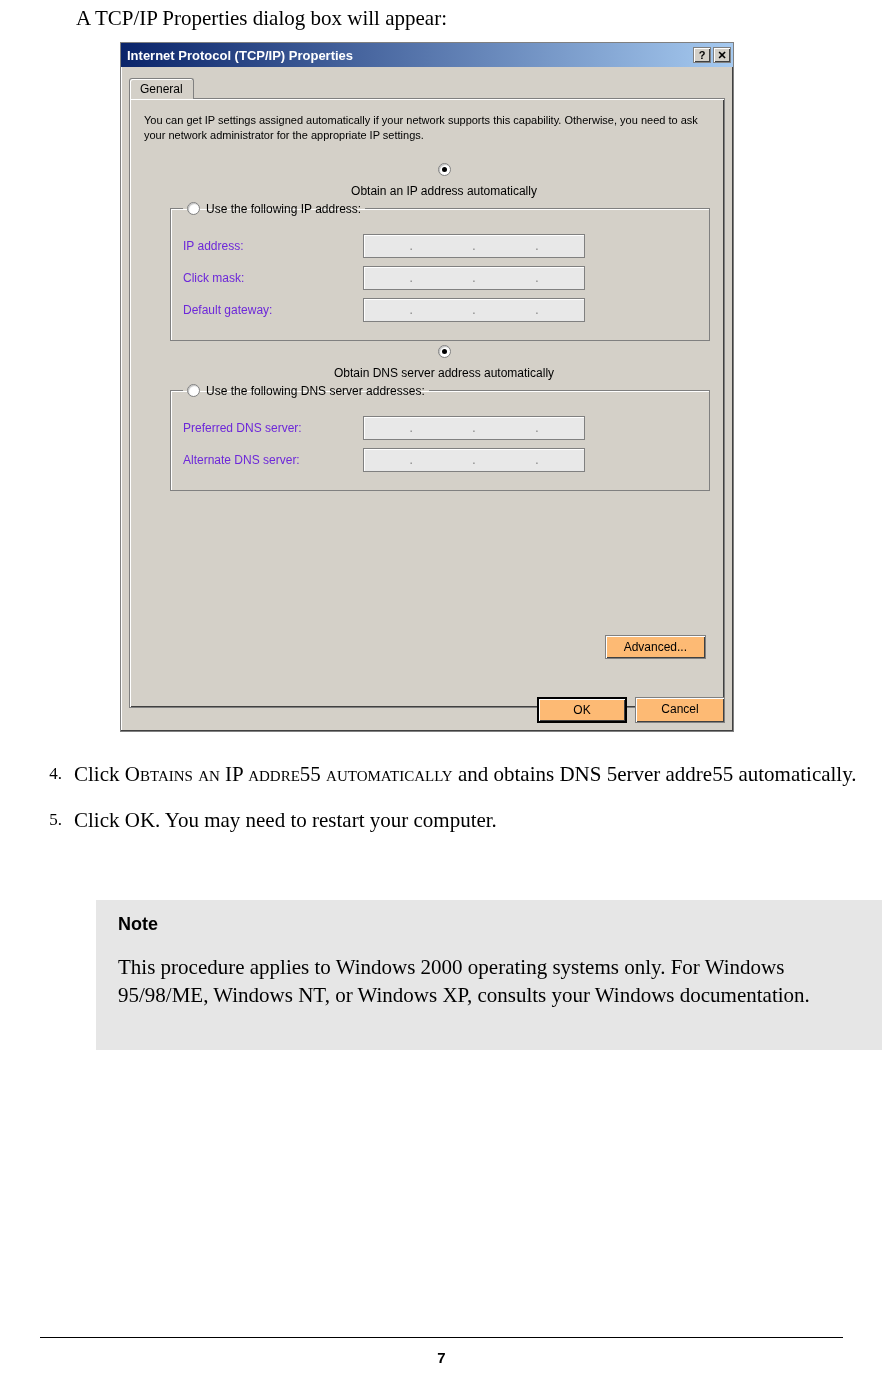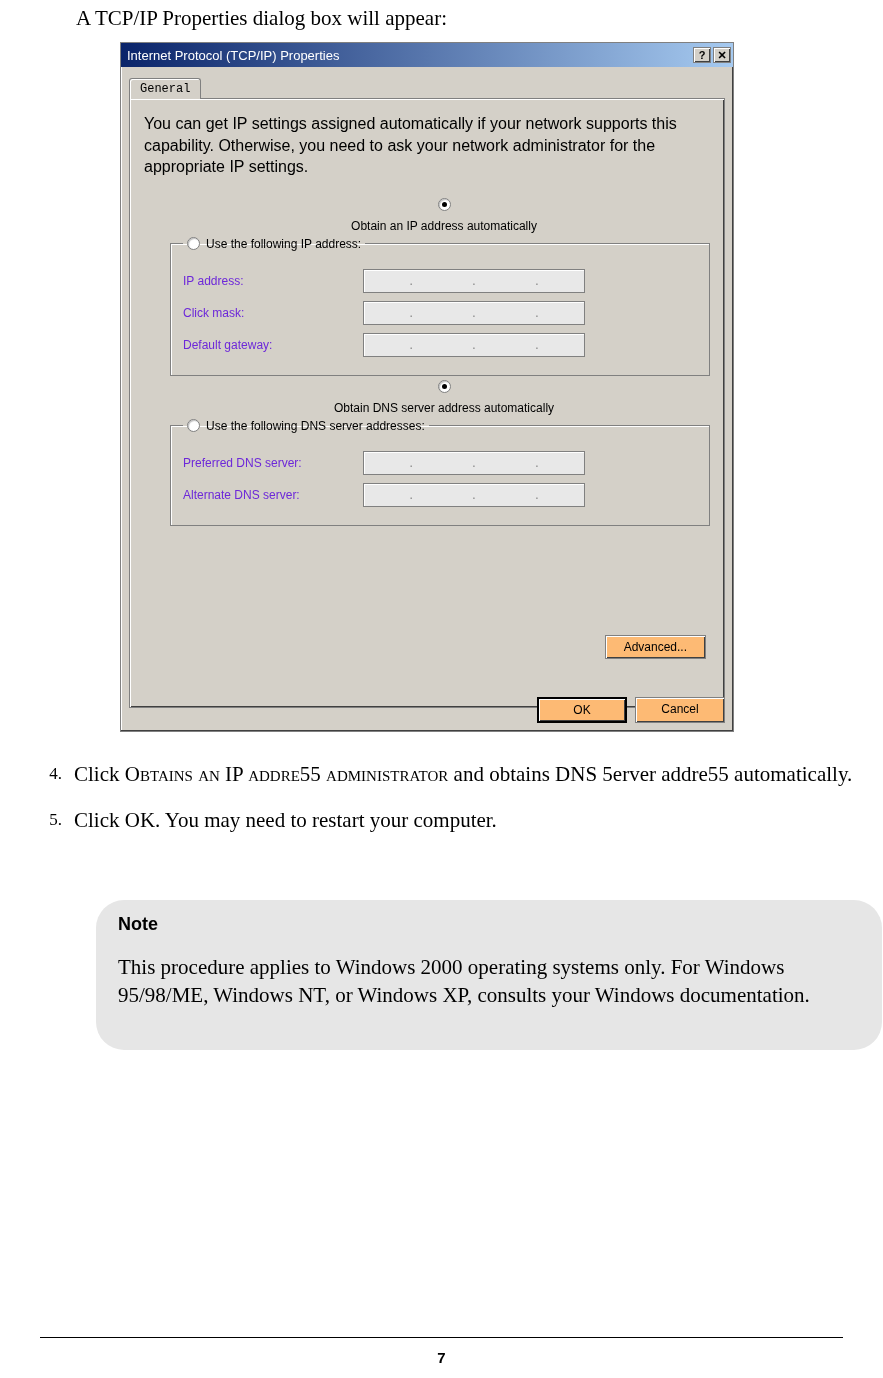--- a/index.html
+++ b/index.html
@@ -37,21 +37,21 @@
   }
   .titlebar {
     height: 24px;
     background: linear-gradient(to right, #0a246a, #a6caf0);
     display: flex;
     align-items: center;
     padding: 0 2px 0 6px;
   }
   .titlebar-text {
     color: #fff;
-    font-weight: normal;
+    font-weight: bold;
     font-size: 13px;
     flex: 1;
   }
   .titlebar-buttons {
     display: flex;
     gap: 2px;
   }
   .titlebar-btn {
     width: 18px;
     height: 16px;
@@ -66,21 +66,20 @@
     justify-content: center;
     box-sizing: border-box;
     color: #000;
   }
   .dlg-body {
     padding: 10px 8px 8px 8px;
   }
   .tab-row {
     display: flex;
     align-items: center;
-    font-family: Liberation Mono, monospace;
   }
   .tab {
     background: #d4d0c8;
     border: 1px solid #808080;
     border-bottom: none;
     border-radius: 3px 3px 0 0;
     padding: 3px 10px;
     font-size: 12px;
     box-shadow: inset 1px 1px 0 #fff;
     position: relative;
@@ -90,21 +89,21 @@
   .tab-content {
     border: 1px solid #808080;
     box-shadow: inset 1px 1px 0 #fff, inset -1px -1px 0 #404040;
     padding: 14px 14px 10px 14px;
     box-sizing: border-box;
     height: 610px;
     font-size: 12px;
     position: relative;
   }
   .desc {
-    font-size: 16px;
+    font-size: 11px;
     line-height: 1.35;
     margin-bottom: 20px;
   }
   .radio-row {
     display: flex;
     align-items: center;
     gap: 8px;
     margin: 4px 0 4px 34px;
     flex-direction: column;
   }
@@ -217,21 +216,20 @@
     flex: 1;
   }
   .smallcaps { font-variant: small-caps; }
   
   .note-box {
     position: absolute;
     left: 96px;
     top: 900px;
     width: 786px;
     background: #e6e6e6;
-    border-radius: 28px;
   }
   .note-header {
     font-family: Arial, Helvetica, sans-serif;
     font-weight: bold;
     font-size: 18px;
     padding: 14px 16px 10px 22px;
   }
   .note-body {
     padding: 8px 22px 40px 22px;
     font-size: 21px;
@@ -371,21 +369,21 @@
     <div class="buttons-bottom">
       <div class="btn" style="border:2px solid #000; box-shadow: inset 1px 1px 0 #fff, inset -1px -1px 0 #404040;">OK</div>
       <div class="btn">Cancel</div>
     </div>
   </div>
 
   <div class="steps">
     <div class="step">
       <div class="step-num">4.</div>
       <div class="step-body">
-        <span>Click </span><span class="smallcaps">Obtains an IP addre55 administrator </span><span>and obtains DNS 5erver addre55 automatically.</span>
+        <span>Click </span><span class="smallcaps">Obtains an IP addre55 automatically </span><span>and obtains DNS 5erver addre55 automatically.</span>
       </div>
     </div>
     <div class="step">
       <div class="step-num">5.</div>
       <div class="step-body">
         <span>Click </span><span class="smallcaps">OK</span><span>. You may need to restart your computer.</span>
       </div>
     </div>
   </div>
 

